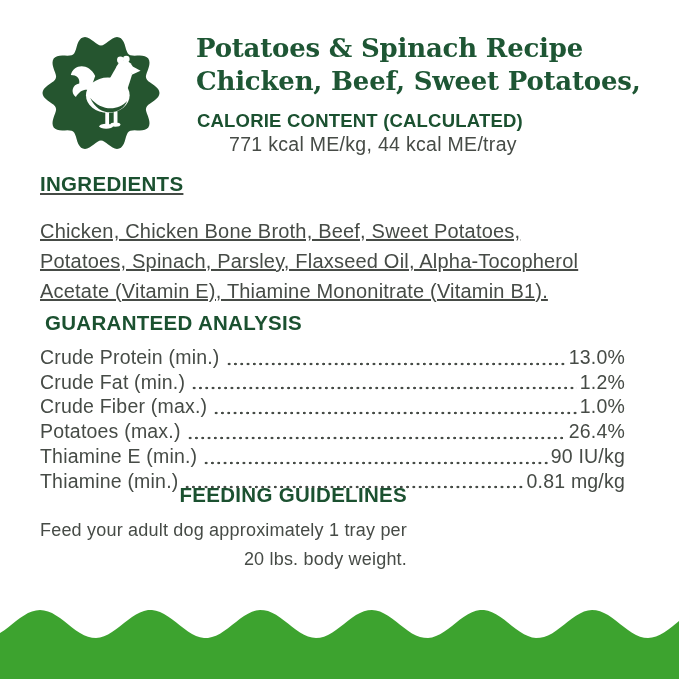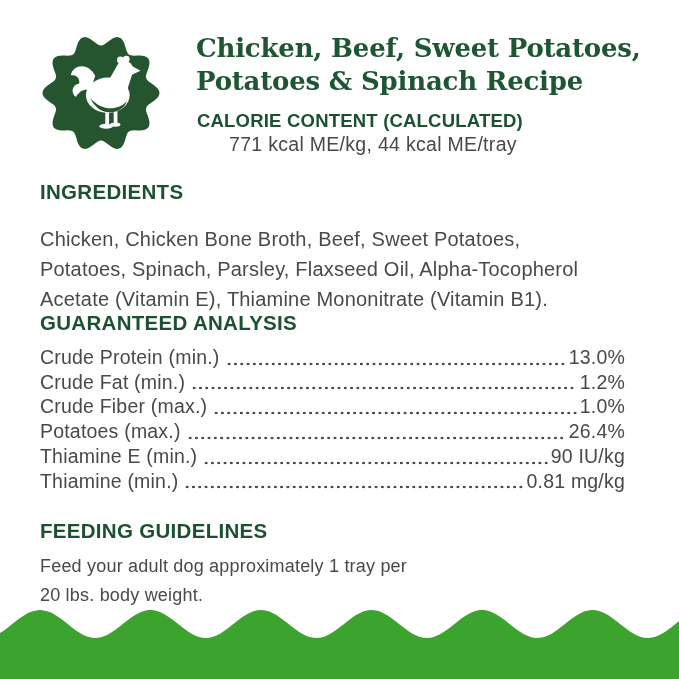--- a/index.html
+++ b/index.html
@@ -44,41 +44,41 @@
     position:absolute;left:196px;top:133px;
     font-size:19.5px;color:var(--body-text);
     letter-spacing:0.3px;white-space:nowrap;margin-left:33px;
   }
   
   .sec-heading{
     font-size:20.5px;font-weight:bold;
     color:var(--heading-green);
     letter-spacing:0.3px;white-space:nowrap;
   }
-  .sec-ingredients{position:absolute;left:40px;top:180px;}
+  .sec-ingredients{position:absolute;left:40px;top:172px;text-decoration:underline;}
   .body-lines{margin-top:20px;font-size:20px;line-height:30px;letter-spacing:0.2px;color:var(--body-text);white-space:nowrap;}
   .sec-ga{position:absolute;left:40px;top:311px;width:585px;}
-  .sec-ga .sec-heading{}
+  .sec-ga .sec-heading{margin-left:5px;}
   .ga-rows{margin-top:10px;}
   .ga-row{
     display:flex;align-items:baseline;
     font-size:19.5px;line-height:24.7px;
     letter-spacing:0.2px;color:var(--body-text);
   }
   .ga-label{white-space:nowrap;}
   .ga-value{white-space:nowrap;}
   .leader{
     flex:1;height:4px;align-self:flex-end;
     margin:0 3px 4px 6px;
     background-image:radial-gradient(circle,var(--body-text) 1.3px,transparent 1.55px);
     background-size:6.3px 4px;
     background-repeat:repeat-x;
     background-position:left bottom;
   }
-  .sec-feeding{position:absolute;left:40px;top:519px;}
+  .sec-feeding{position:absolute;left:40px;top:483px;text-align:right;}
   .sec-feeding .body-lines{margin-top:9px;font-size:18px;line-height:28.5px;}
   
   .wave{position:absolute;left:0;top:600px;width:679px;height:79px;display:block;}
   .wave-shape{fill:var(--wave-green);}
 </style>
 </head>
 <body>
 
 <div class="label">
 
@@ -94,22 +94,22 @@
       <polygon points="73,20 84,26 73,31"></polygon>
       <rect x="42" y="74" width="4.5" height="17"></rect>
       <rect x="52" y="74" width="4.5" height="15"></rect>
       <ellipse cx="43" cy="92" rx="8" ry="3"></ellipse>
       <ellipse cx="54" cy="90" rx="6" ry="2.6"></ellipse>
     </g>
     <path class="wing-notch" transform="translate(54,31) scale(0.84)" d="M24,58 C36,73 56,75 68,62 C62,79 34,82 24,58 Z"></path>
   </svg>
 
   <div class="title">
+    <div>Potatoes &amp; Spinach Recipe</div>
     <div>Chicken, Beef, Sweet Potatoes,</div>
-    <div>Potatoes &amp; Spinach Recipe</div>
   </div>
 
   <div class="cal-heading">CALORIE CONTENT (CALCULATED)</div>
   <div class="cal-value">771 kcal ME/kg, 44 kcal ME/tray</div>
 
   <div class="sec-ingredients">
     <div class="sec-heading">INGREDIENTS</div>
     <div class="body-lines">
       <div>Chicken, Chicken Bone Broth, Beef, Sweet Potatoes,</div>
       <div>Potatoes, Spinach, Parsley, Flaxseed Oil, Alpha-Tocopherol</div>

